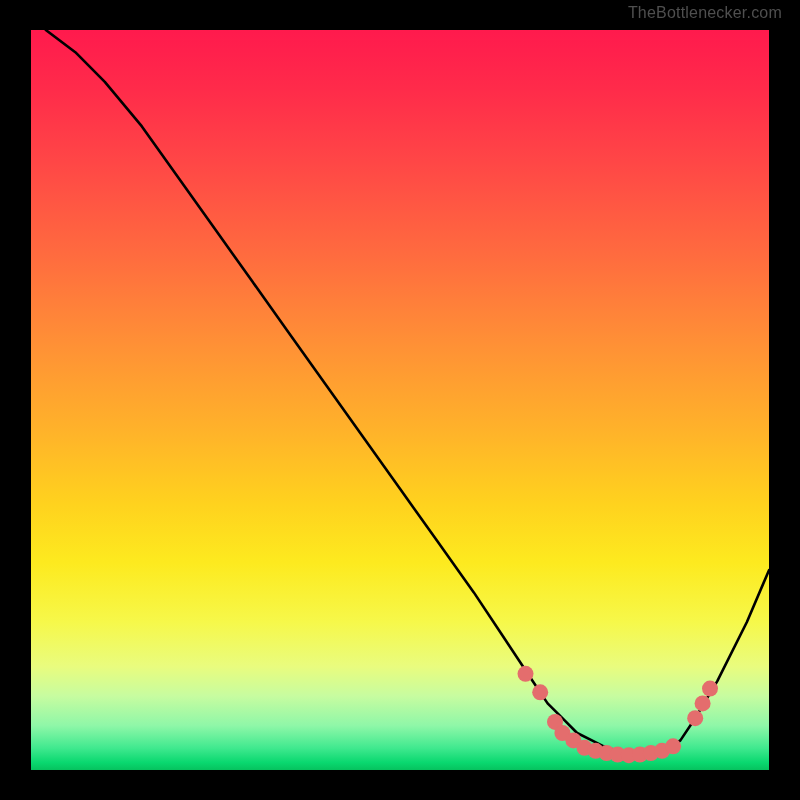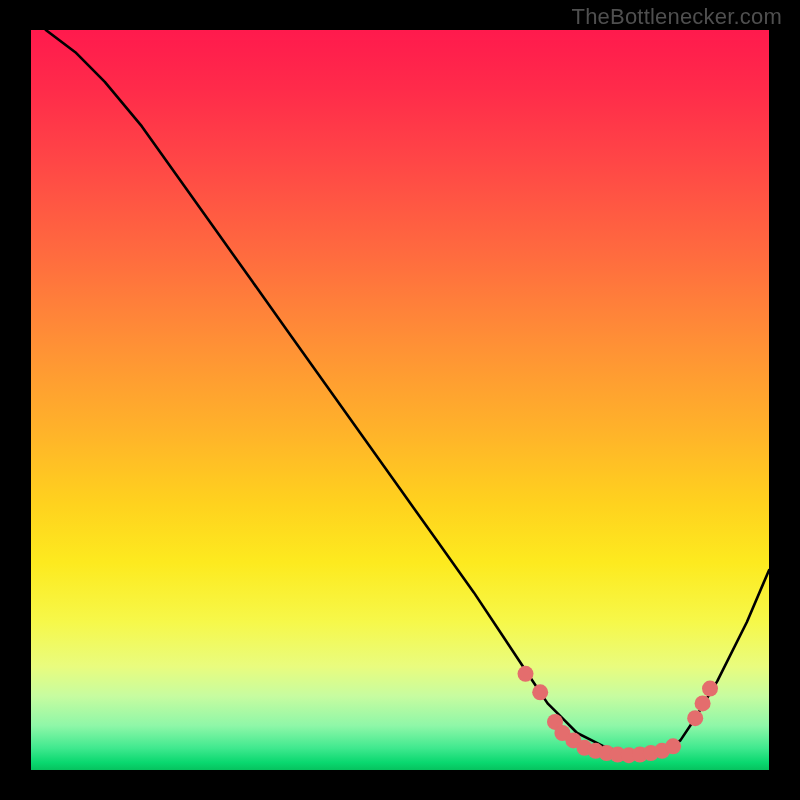--- a/index.html
+++ b/index.html
@@ -15,21 +15,21 @@
     position: relative;
     width: 800px;
     height: 800px;
     background: #000;
   }
   .attrib {
     position: absolute;
     top: 4px;
     right: 18px;
     color: #4f4f4f;
-    font-size: 22px;
+    font-size: 16px;
     letter-spacing: 0.2px;
     font-weight: 400;
   }
   .plot {
     position: absolute;
     left: 31px;
     top: 30px;
     width: 738px;
     height: 740px;
   }

